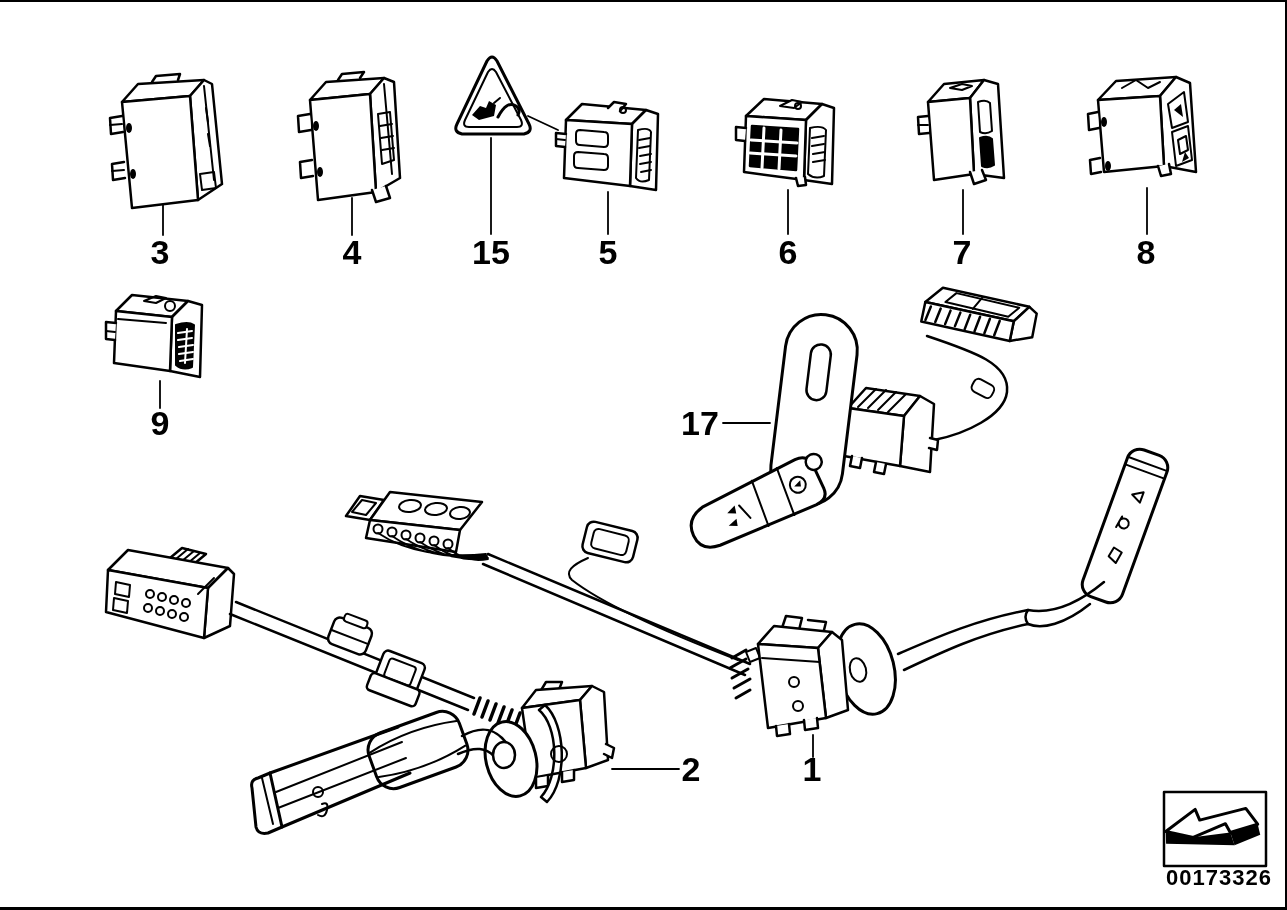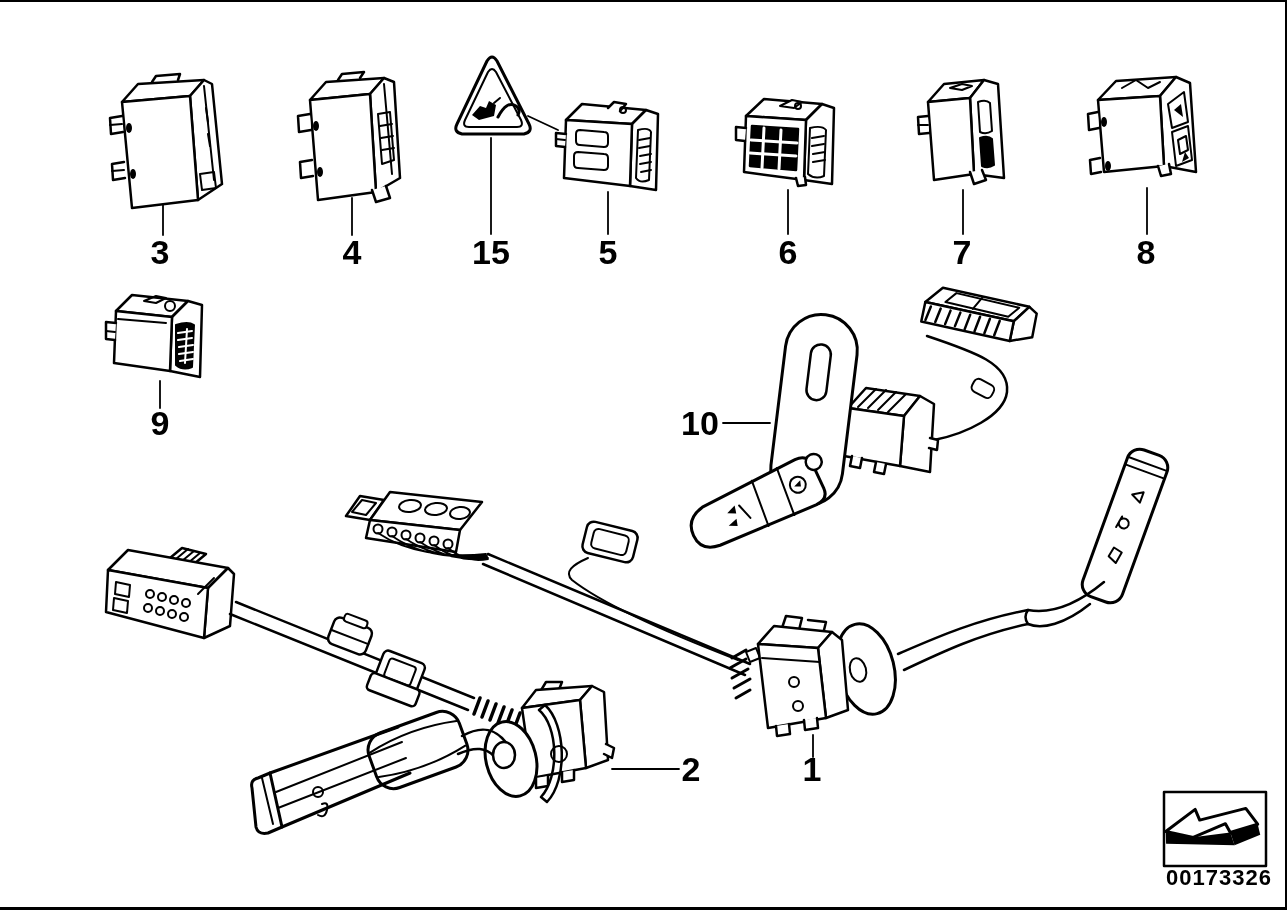--- a/index.html
+++ b/index.html
@@ -338,19 +338,19 @@
   </svg>
 
   <div class="callout" style="left:160px;top:233px">3</div>
   <div class="callout" style="left:352px;top:233px">4</div>
   <div class="callout" style="left:491px;top:233px">15</div>
   <div class="callout" style="left:608px;top:233px">5</div>
   <div class="callout" style="left:788px;top:233px">6</div>
   <div class="callout" style="left:962px;top:233px">7</div>
   <div class="callout" style="left:1146px;top:233px">8</div>
   <div class="callout" style="left:160px;top:404px">9</div>
-  <div class="callout" style="left:700px;top:404px">10</div>
+  <div class="callout" style="left:700px;top:404px">17</div>
   <div class="callout" style="left:691px;top:750px">2</div>
   <div class="callout" style="left:812px;top:750px">1</div>
 
   <div class="doc-number">00173326</div>
 
 </div>
 
 </body></html>

